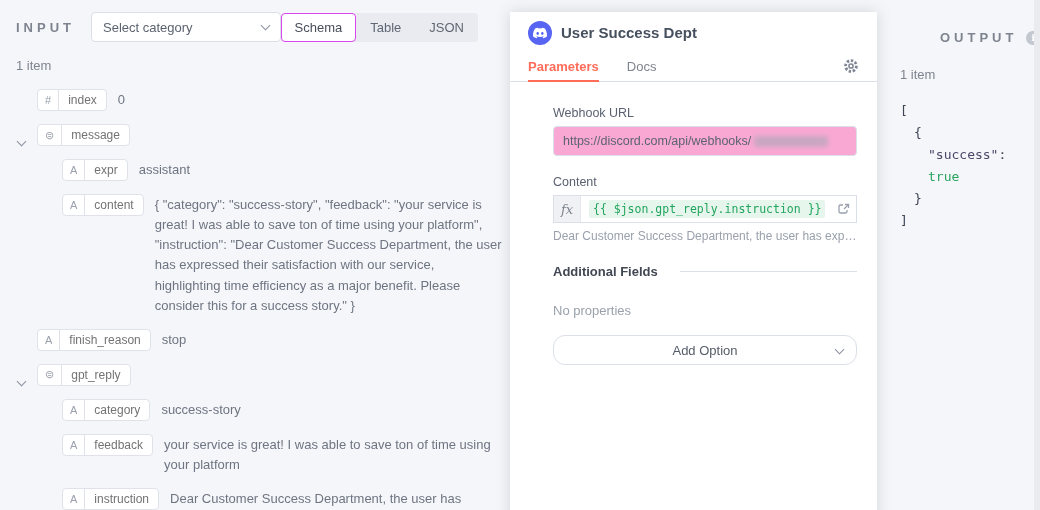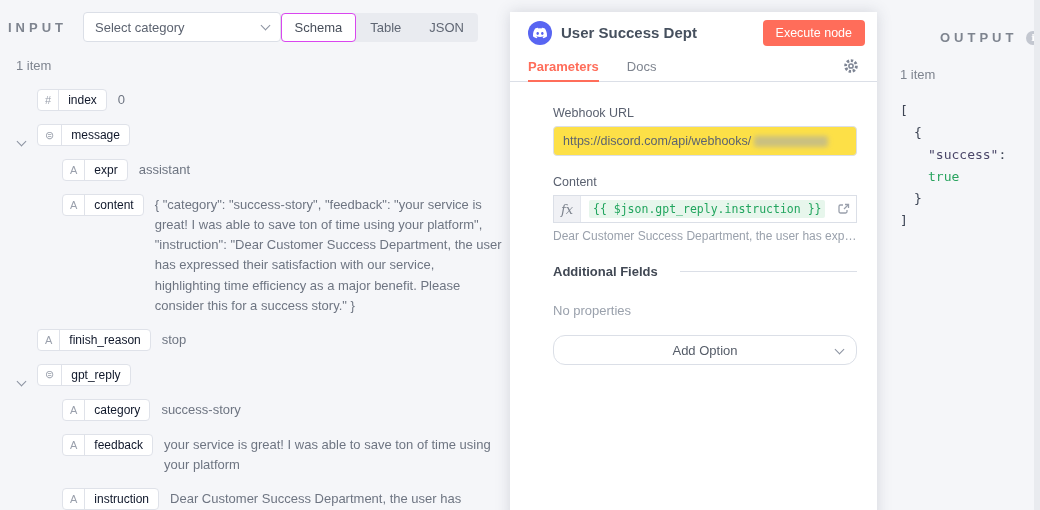--- a/index.html
+++ b/index.html
@@ -12,21 +12,21 @@
     color: #555;
   }
   
   .cv {
     display: inline-block; width: 7px; height: 7px;
     border-right: 1.6px solid #8b92a0; border-bottom: 1.6px solid #8b92a0;
     transform: rotate(45deg); margin-top: -3px;
   }
   
   .panel-left { position: absolute; left: 0; top: 0; width: 510px; height: 510px; }
-  .left-header { display: flex; align-items: center; padding: 12px 14px 6px 8px; }
+  .left-header { display: flex; align-items: center; padding: 12px 14px 6px 16px; }
   .input-label { font-size: 13px; font-weight: bold; letter-spacing: 4px; color: #7e848f; margin-right: 16px; }
   .category-select {
     width: 200px; height: 30px; background: #fff; border: 1px solid #dbdfe7; border-radius: 4px;
     display: flex; align-items: center; justify-content: space-between; padding: 0 11px;
     font-size: 13px; color: #5c6370; cursor: pointer;
   }
   .view-tabs {
     margin-left: auto; margin-right: 18px; display: flex; align-items: center;
     background: #e9ebf0; border-radius: 4px; font-size: 13px; color: #5f6673;
   }
@@ -38,21 +38,21 @@
   .tree-row.depth1 { margin-left: 25px; }
   .tree-chev { position: absolute; left: -19px; top: 7px; cursor: pointer; }
   .pill {
     display: inline-flex; align-items: stretch; background: #fff;
     border: 1px solid #dfe2e9; border-radius: 4px; flex-shrink: 0; cursor: grab;
   }
   .pill-icon {
     padding: 3px 7px; border-right: 1px solid #dfe2e9; color: #9aa0ac;
     font-size: 11px; display: flex; align-items: center;
   }
-  .pill-name { padding: 3px 9px; font-size: 12px; color: #0f172a; display: flex; align-items: center; }
+  .pill-name { padding: 3px 9px; font-size: 12px; color: #737373; display: flex; align-items: center; }
   .tree-val { margin-left: 11px; font-size: 13px; color: #6e7582; line-height: 1.55; max-width: 348px; padding-top: 1px; }
   
   .panel-center {
     position: absolute; left: 510px; top: 12px; width: 367px; height: 510px;
     background: #fff; box-shadow: 0 0 14px rgba(60,68,90,.18);
   }
   .node-header { display: flex; align-items: center; padding: 5px 12px 0 18px; height: 36px; }
   .discord-badge {
     width: 24px; height: 24px; border-radius: 50%; background: #5865f2;
     display: flex; align-items: center; justify-content: center; flex-shrink: 0;
@@ -63,21 +63,21 @@
     padding: 6px 13px; border-radius: 4px; border: none; font-family: inherit; cursor: pointer;
   }
   .node-tabs { display: flex; align-items: center; padding: 0 18px; border-bottom: 1px solid #dbdfe7; height: 31px; margin-top: 3px; }
   .node-tab { font-size: 13px; color: #7e848f; margin-right: 28px; height: 100%; display: flex; align-items: center; position: relative; cursor: pointer; }
   .node-tab.active { color: #ff6d5a; font-weight: bold; }
   .node-tab.active::after { content: ""; position: absolute; bottom: -1px; left: 0; right: 0; height: 2px; background: #ff6d5a; }
   .gear-btn { margin-left: auto; cursor: pointer; display: flex; align-items: center; }
   .node-body { padding: 24px 20px 0 43px; }
   .field-label { font-size: 12.5px; color: #5a6170; margin-bottom: 6px; display: block; }
   .text-input {
-    height: 28px; border: 1px solid #dbdfe7; border-radius: 4px; background: #fde047;
+    height: 28px; border: 1px solid #dbdfe7; border-radius: 4px; background: #f9a8d4;
     display: flex; align-items: center; padding: 14px 9px; font-size: 12.5px; color: #5c6370; cursor: text;
   }
   .redacted { display: inline-block; width: 74px; height: 11px; background: #a0a5b0; filter: blur(2.5px); opacity: .55; margin-left: 3px; border-radius: 2px; }
   .field-group { margin-bottom: 19px; }
   .expr-input { display: flex; align-items: center; border: 1px solid #dbdfe7; border-radius: 0; height: 28px; background: #fff; overflow: hidden; cursor: text; }
   .fx-badge {
     width: 27px; align-self: stretch; background: #f0f1f5; border-right: 1px solid #e4e7ee;
     color: #7e848f; font-style: italic; font-family: "DejaVu Serif", serif; font-size: 13px;
     display: flex; align-items: center; justify-content: center; flex-shrink: 0;
   }
@@ -209,21 +209,20 @@
 </div>
 
 <div class="panel-center">
   <div class="node-header">
     <span class="discord-badge">
       <svg width="14" height="14" viewBox="0 0 24 24">
           <path fill="#ffffff" d="M20.317 4.37a19.79 19.79 0 0 0-4.885-1.515.074.074 0 0 0-.079.037c-.21.375-.444.865-.608 1.25a18.27 18.27 0 0 0-5.487 0 12.64 12.64 0 0 0-.617-1.25.077.077 0 0 0-.079-.037A19.736 19.736 0 0 0 3.677 4.37a.07.07 0 0 0-.032.027C.533 9.046-.32 13.58.099 18.058a.082.082 0 0 0 .031.056 19.9 19.9 0 0 0 5.993 3.03.078.078 0 0 0 .084-.028 14.09 14.09 0 0 0 1.226-1.994.076.076 0 0 0-.041-.106 13.107 13.107 0 0 1-1.872-.892.077.077 0 0 1-.008-.128c.126-.094.252-.192.372-.291a.074.074 0 0 1 .077-.01c3.928 1.793 8.18 1.793 12.062 0a.074.074 0 0 1 .078.009c.12.099.246.198.373.292a.077.077 0 0 1-.006.127 12.3 12.3 0 0 1-1.873.892.077.077 0 0 0-.041.107c.36.698.772 1.362 1.225 1.993a.076.076 0 0 0 .084.028 19.84 19.84 0 0 0 6.002-3.03.077.077 0 0 0 .032-.054c.5-5.177-.838-9.674-3.549-13.66a.06.06 0 0 0-.031-.03zM8.02 15.33c-1.183 0-2.157-1.085-2.157-2.419 0-1.333.956-2.419 2.157-2.419 1.21 0 2.176 1.096 2.157 2.42 0 1.333-.956 2.418-2.157 2.418zm7.975 0c-1.183 0-2.157-1.085-2.157-2.419 0-1.333.955-2.419 2.157-2.419 1.21 0 2.176 1.096 2.157 2.42 0 1.333-.946 2.418-2.157 2.418z"></path>
         </svg>
     </span>
     <span class="node-title">User Success Dept</span>
-    <button class="execute-btn">Execute node</button>
   </div>
 
   <div class="node-tabs">
     <div class="node-tab active">Parameters</div>
     <div class="node-tab">Docs</div>
     <span class="gear-btn">
       <svg width="16" height="16" viewBox="0 0 16 16">
         <circle cx="8" cy="8" r="5.4" fill="none" stroke="#7e8594" stroke-width="2.8" stroke-dasharray="2.4 1.7"></circle>
         <circle cx="8" cy="8" r="2.1" fill="none" stroke="#7e8594" stroke-width="1.5"></circle>
       </svg>

